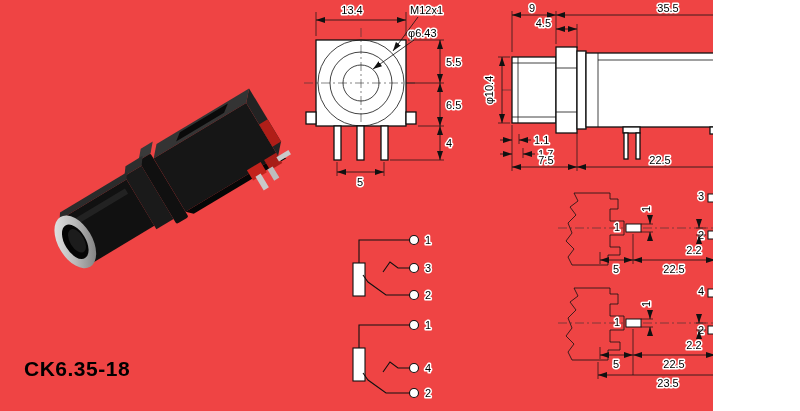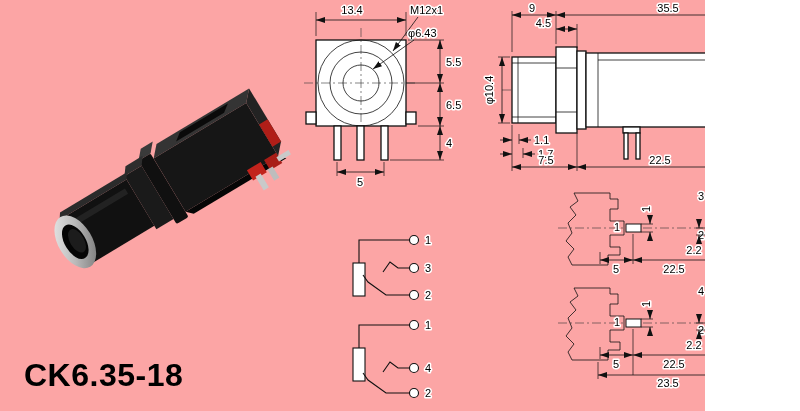--- a/index.html
+++ b/index.html
@@ -1,18 +1,18 @@
 <!DOCTYPE html>
 <html><head>
 <meta charset="utf-8">
 <style>
   html,body{margin:0;padding:0;background:#fff;}
-  .canvas{position:relative;width:705px;height:411px;background:#fca5a5;overflow:hidden;
-          font-family:"Liberation Sans",sans-serif;}
-  .title{position:absolute;left:24px;top:357px;font-size:32px;font-weight:700;color:#000;
+  .canvas{position:relative;width:705px;height:411px;background:#ef4444;overflow:hidden;
+          font-family:"Liberation Sans",sans-serif;padding-left:8px;}
+  .title{position:absolute;left:24px;top:357px;font-size:21px;font-weight:700;color:#000;
          letter-spacing:.5px;font-family:"Liberation Sans",sans-serif;}
   svg{position:absolute;left:0;top:0;}
   .ol{fill:#fff;stroke:#111;stroke-width:1.3;}
   .thin{fill:none;stroke:#111;stroke-width:0.8;}
   .cl{fill:none;stroke:#333;stroke-width:0.6;stroke-dasharray:9 3 2 3;}
   .dim{fill:none;stroke:#111;stroke-width:0.8;}
   .ext{fill:none;stroke:#111;stroke-width:0.7;}
   .wire{fill:none;stroke:#111;stroke-width:1.1;}
   .term{fill:#fff;stroke:#111;stroke-width:1.1;}
   .pad{fill:#fff;stroke:#111;stroke-width:1;}

